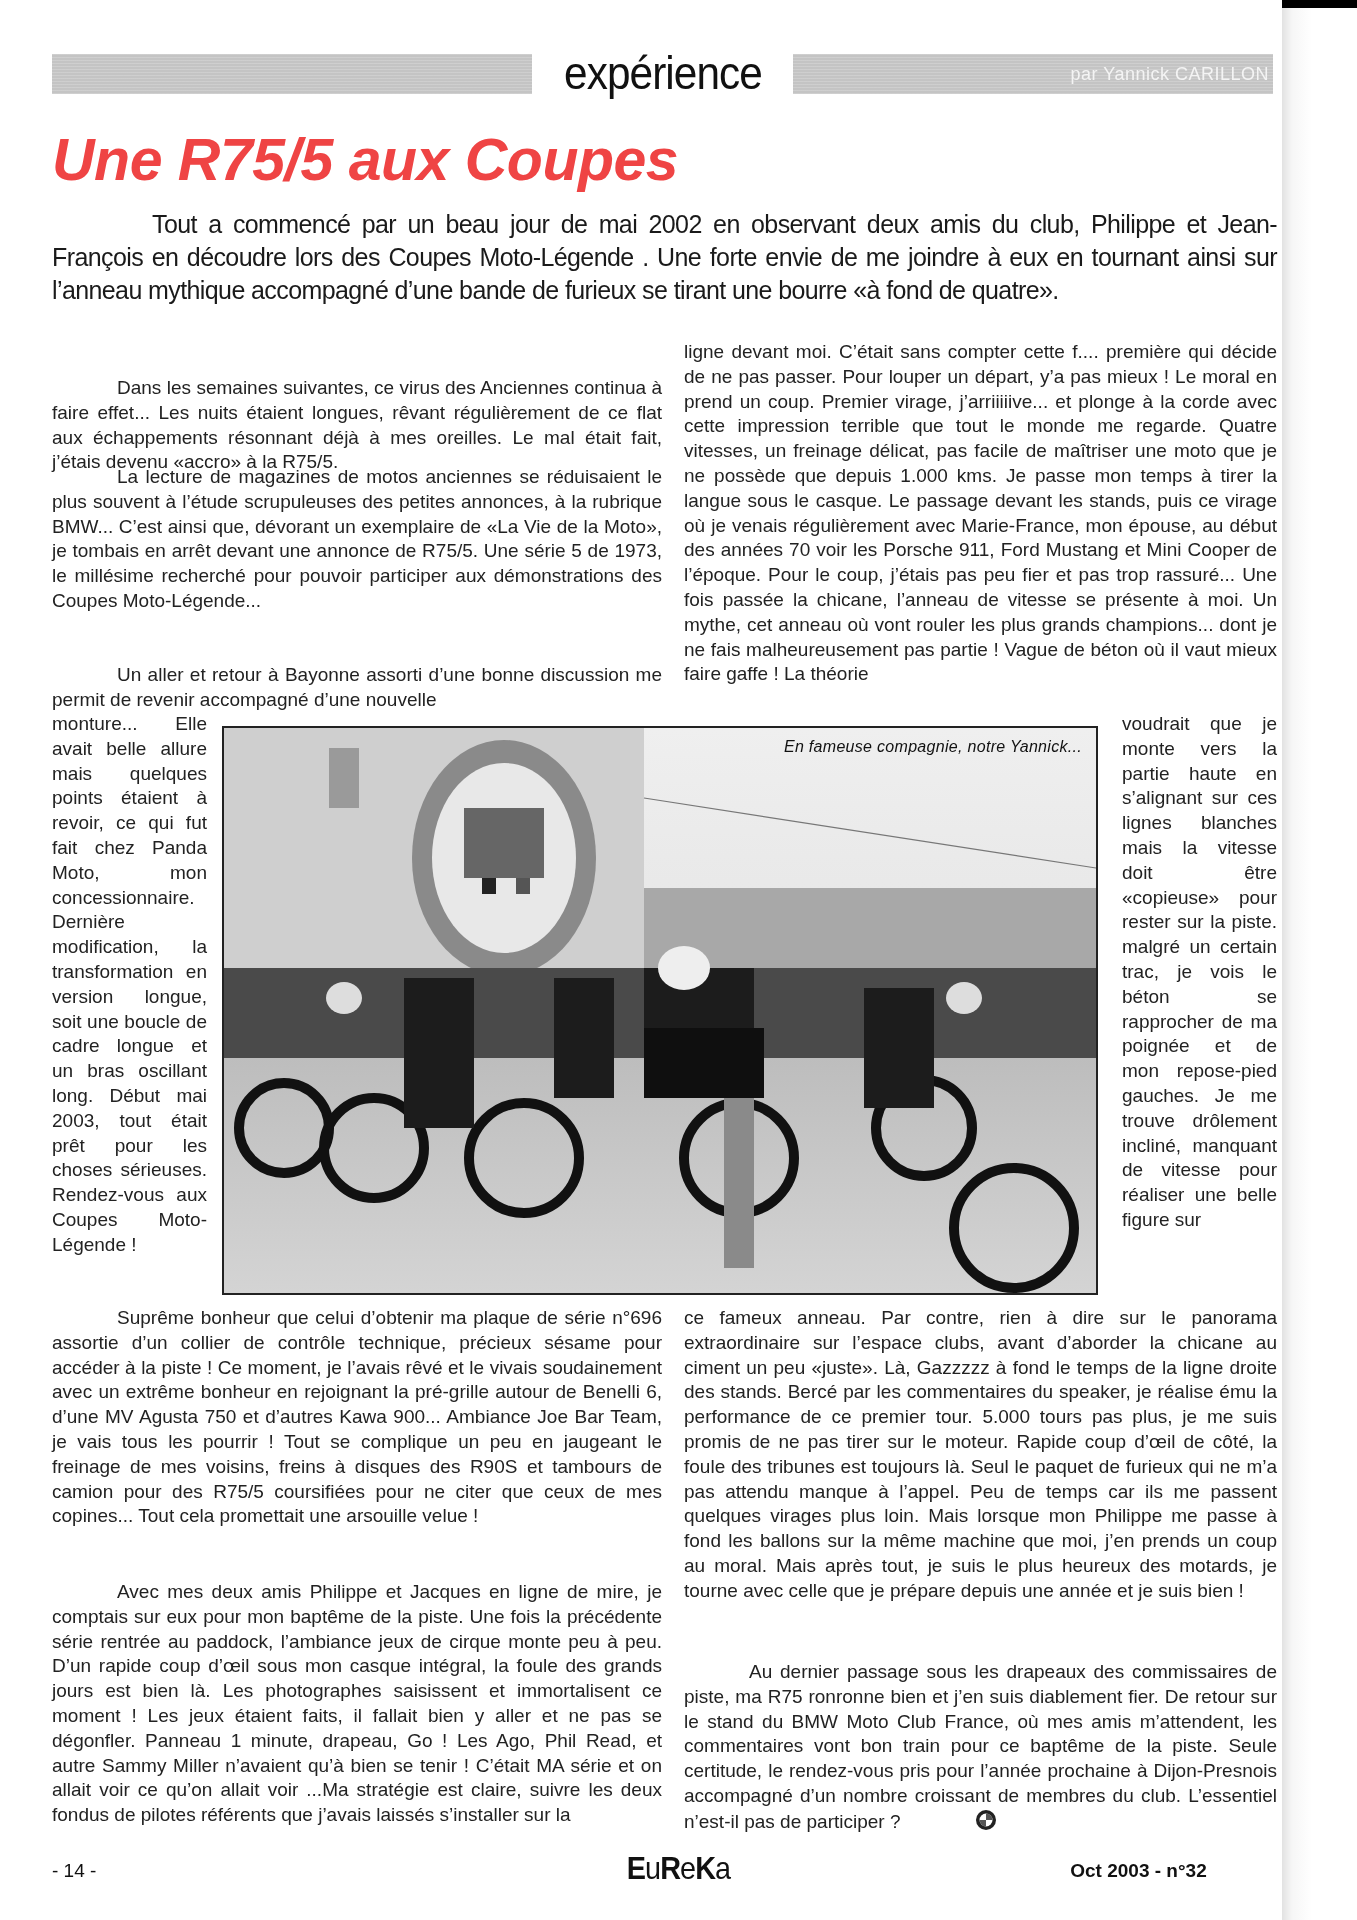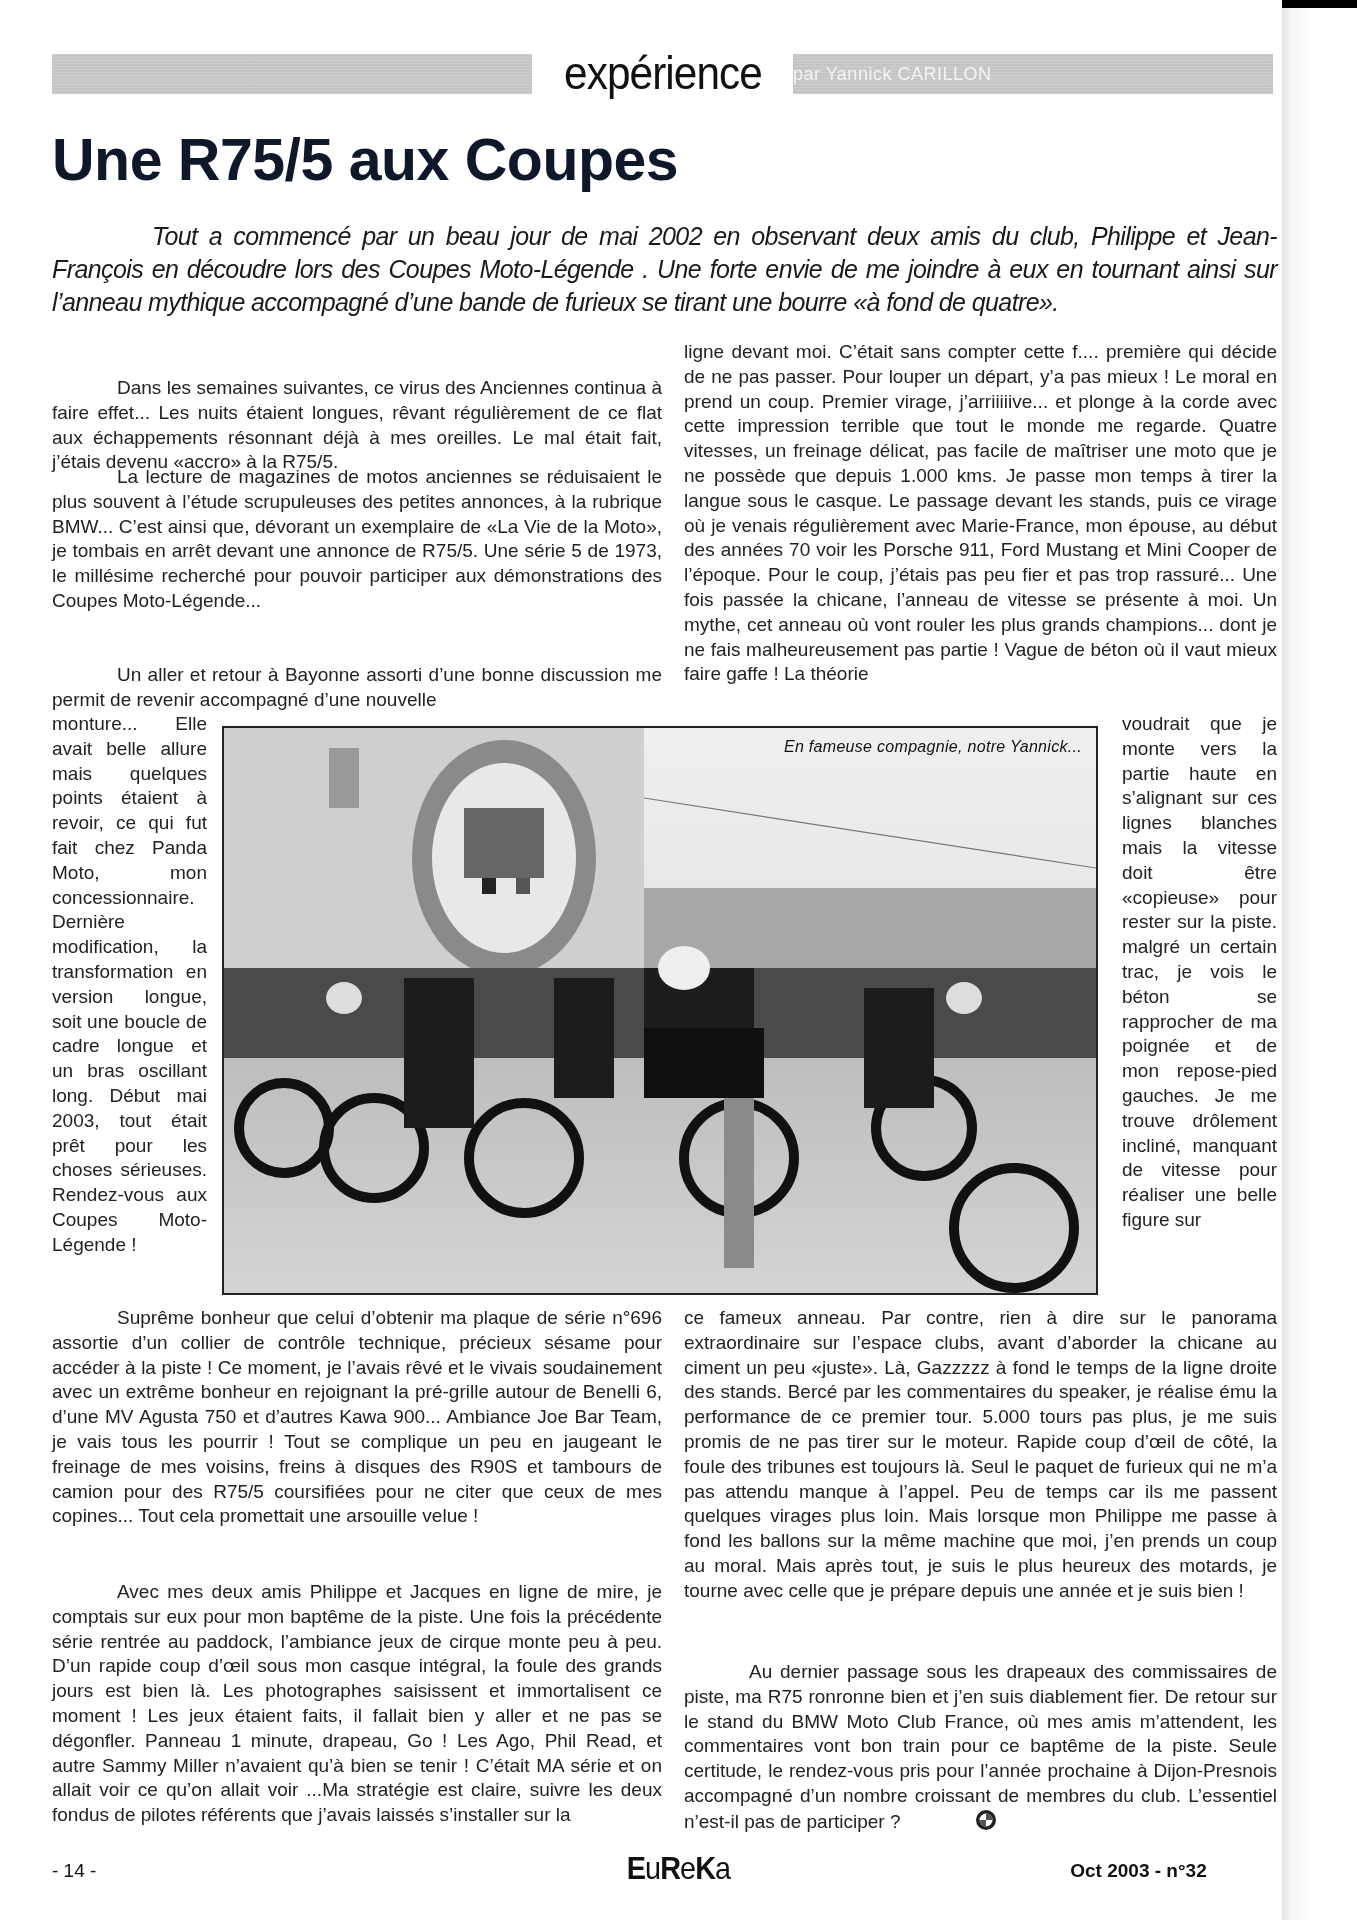--- a/index.html
+++ b/index.html
@@ -22,30 +22,30 @@
       background-image: repeating-linear-gradient(0deg, rgba(255,255,255,0.18) 0 1px, transparent 1px 3px);
     }
     .hdr-left { left: 52px; width: 480px; }
     .hdr-right { left: 793px; width: 480px; }
     .section-label {
       position: absolute; left: 538px; top: 45px; width: 250px; text-align: center;
       font-size: 46px; line-height: 56px; color: #111; letter-spacing: -1px;
       transform: scaleX(0.92);
     }
     .byline {
-      position: absolute; left: 793px; top: 54px; width: 476px; 
+      position: absolute; left: 793px; top: 54px; width: 476px; text-align: right;
       font-size: 18px; line-height: 40px; color: #f4f4f4; letter-spacing: 0.5px;
     }
     .title {
       position: absolute; left: 52px; top: 125px;
-      font-size: 59px; font-weight: bold; color: #0f172a; letter-spacing: -0.5px; line-height: 70px;
+      font-size: 59px; font-weight: bold; color: #ef4444; letter-spacing: -0.5px; line-height: 70px; font-style: italic;
     }
     .intro {
-      position: absolute; left: 52px; top: 220px; width: 1225px;
-      font-size: 25px; line-height: 33px; font-style: italic; color: #1a1a1a;
+      position: absolute; left: 52px; top: 208px; width: 1225px;
+      font-size: 25px; line-height: 33px; color: #1a1a1a;
       text-align: justify; text-indent: 100px; letter-spacing: -0.6px;
     }
     .para {
       position: absolute; font-size: 19px; line-height: 24.8px;
       text-align: justify; color: #222;
     }
     .para.indent { text-indent: 65px; }
     .col-l { left: 52px; width: 610px; }
     .col-r { left: 684px; width: 593px; }
     .narrow-l { left: 52px; width: 155px; text-align: justify; text-align-last: left; }

